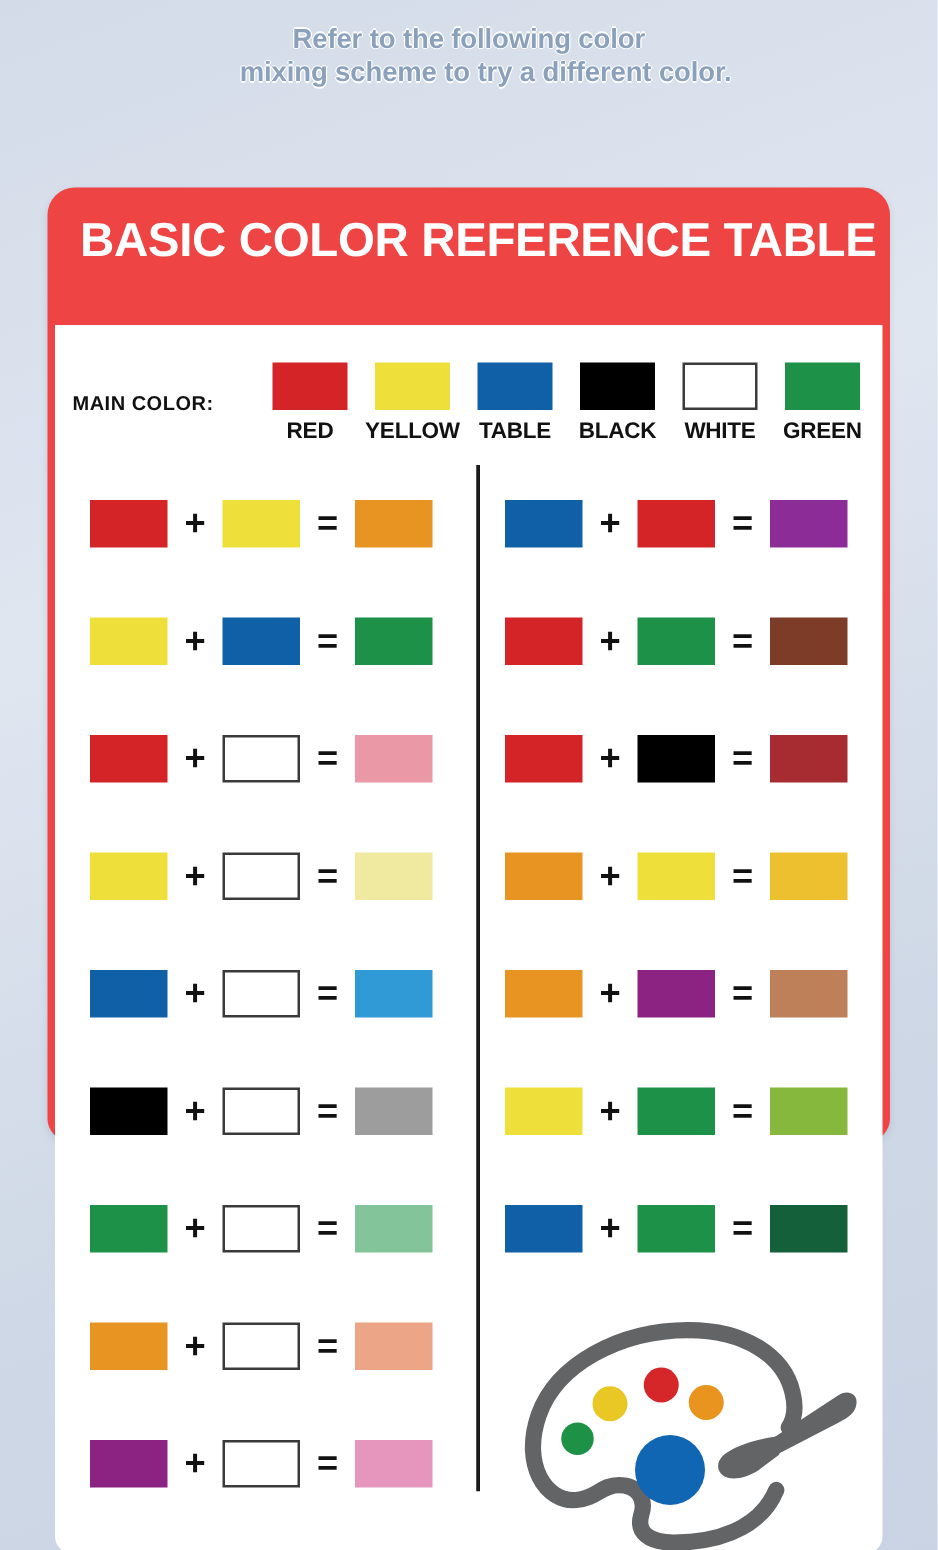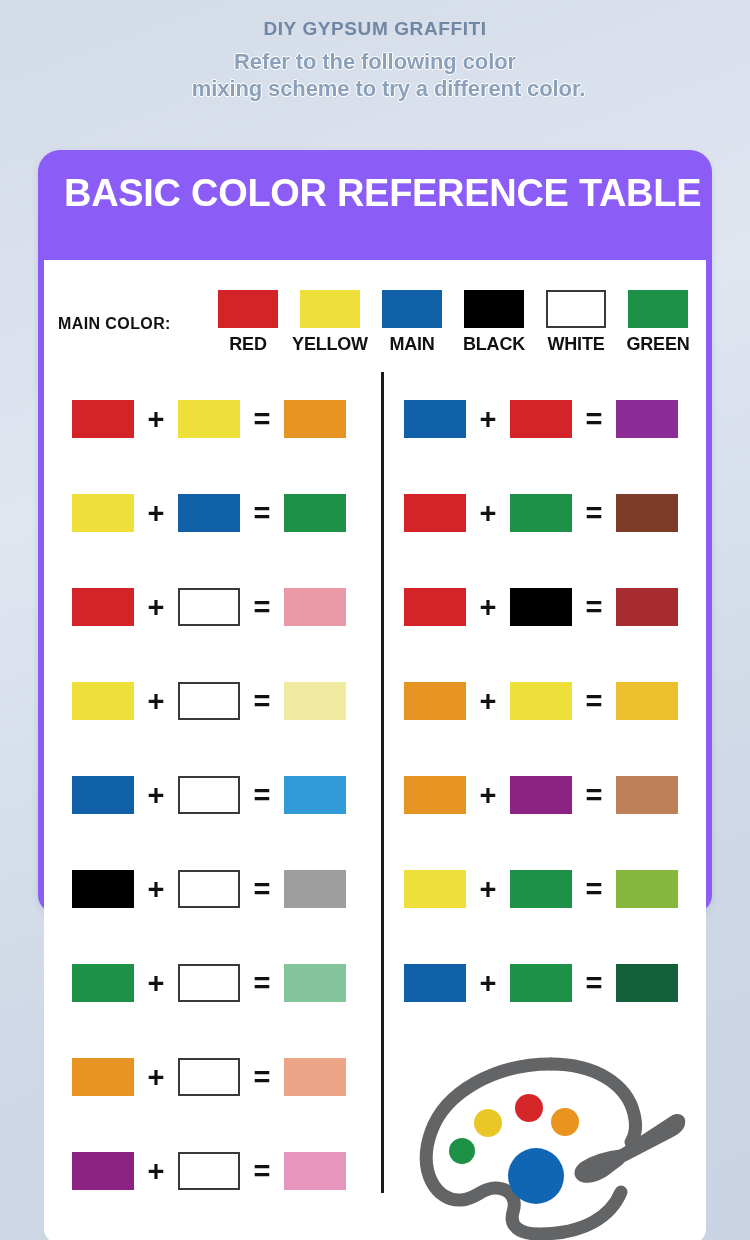--- a/index.html
+++ b/index.html
@@ -41,21 +41,21 @@
   }
   .headline .l2 { display: block; padding-left: 27px; }
 
   
   .card {
     position: absolute;
     left: 38px;
     top: 150px;
     width: 674px;
     height: 763px;
-    background: #8b5cf6;
+    background: #ef4444;
     border-radius: 22px 22px 18px 18px;
     box-sizing: border-box;
     box-shadow: 0 2px 6px rgba(80,110,140,0.18);
     padding-left: 32px;
   }
   .card-title {
     position: absolute;
     left: 0; top: 0;
     width: 674px;
     height: 86px;
@@ -171,21 +171,20 @@
     left: 355px;
     top: 790px;
     width: 300px;
     height: 190px;
   }
 </style>
 </head>
 <body>
 
 <div class="header">
-  <div class="eyebrow">DIY GYPSUM GRAFFITI</div>
   <div class="headline">
     <span class="l1">Refer to the following color</span>
     <span class="l2">mixing scheme to try a different color.</span>
   </div>
 </div>
 
 <div class="card">
   <div class="card-title">BASIC COLOR REFERENCE TABLE</div>
 
   <div class="card-body">
@@ -196,21 +195,21 @@
           <div class="legend-item">
             <div class="legend-swatch" style="background: rgb(212, 36, 39);"></div>
             <div class="legend-name">RED</div>
           </div>
           <div class="legend-item">
             <div class="legend-swatch" style="background: rgb(239, 223, 59);"></div>
             <div class="legend-name">YELLOW</div>
           </div>
           <div class="legend-item">
             <div class="legend-swatch" style="background: rgb(16, 96, 168);"></div>
-            <div class="legend-name">MAIN</div>
+            <div class="legend-name">TABLE</div>
           </div>
           <div class="legend-item">
             <div class="legend-swatch" style="background: rgb(0, 0, 0);"></div>
             <div class="legend-name">BLACK</div>
           </div>
           <div class="legend-item">
             <div class="legend-swatch" style="background: rgb(255, 255, 255); border: 2px solid rgb(58, 58, 58);"></div>
             <div class="legend-name">WHITE</div>
           </div>
           <div class="legend-item">

